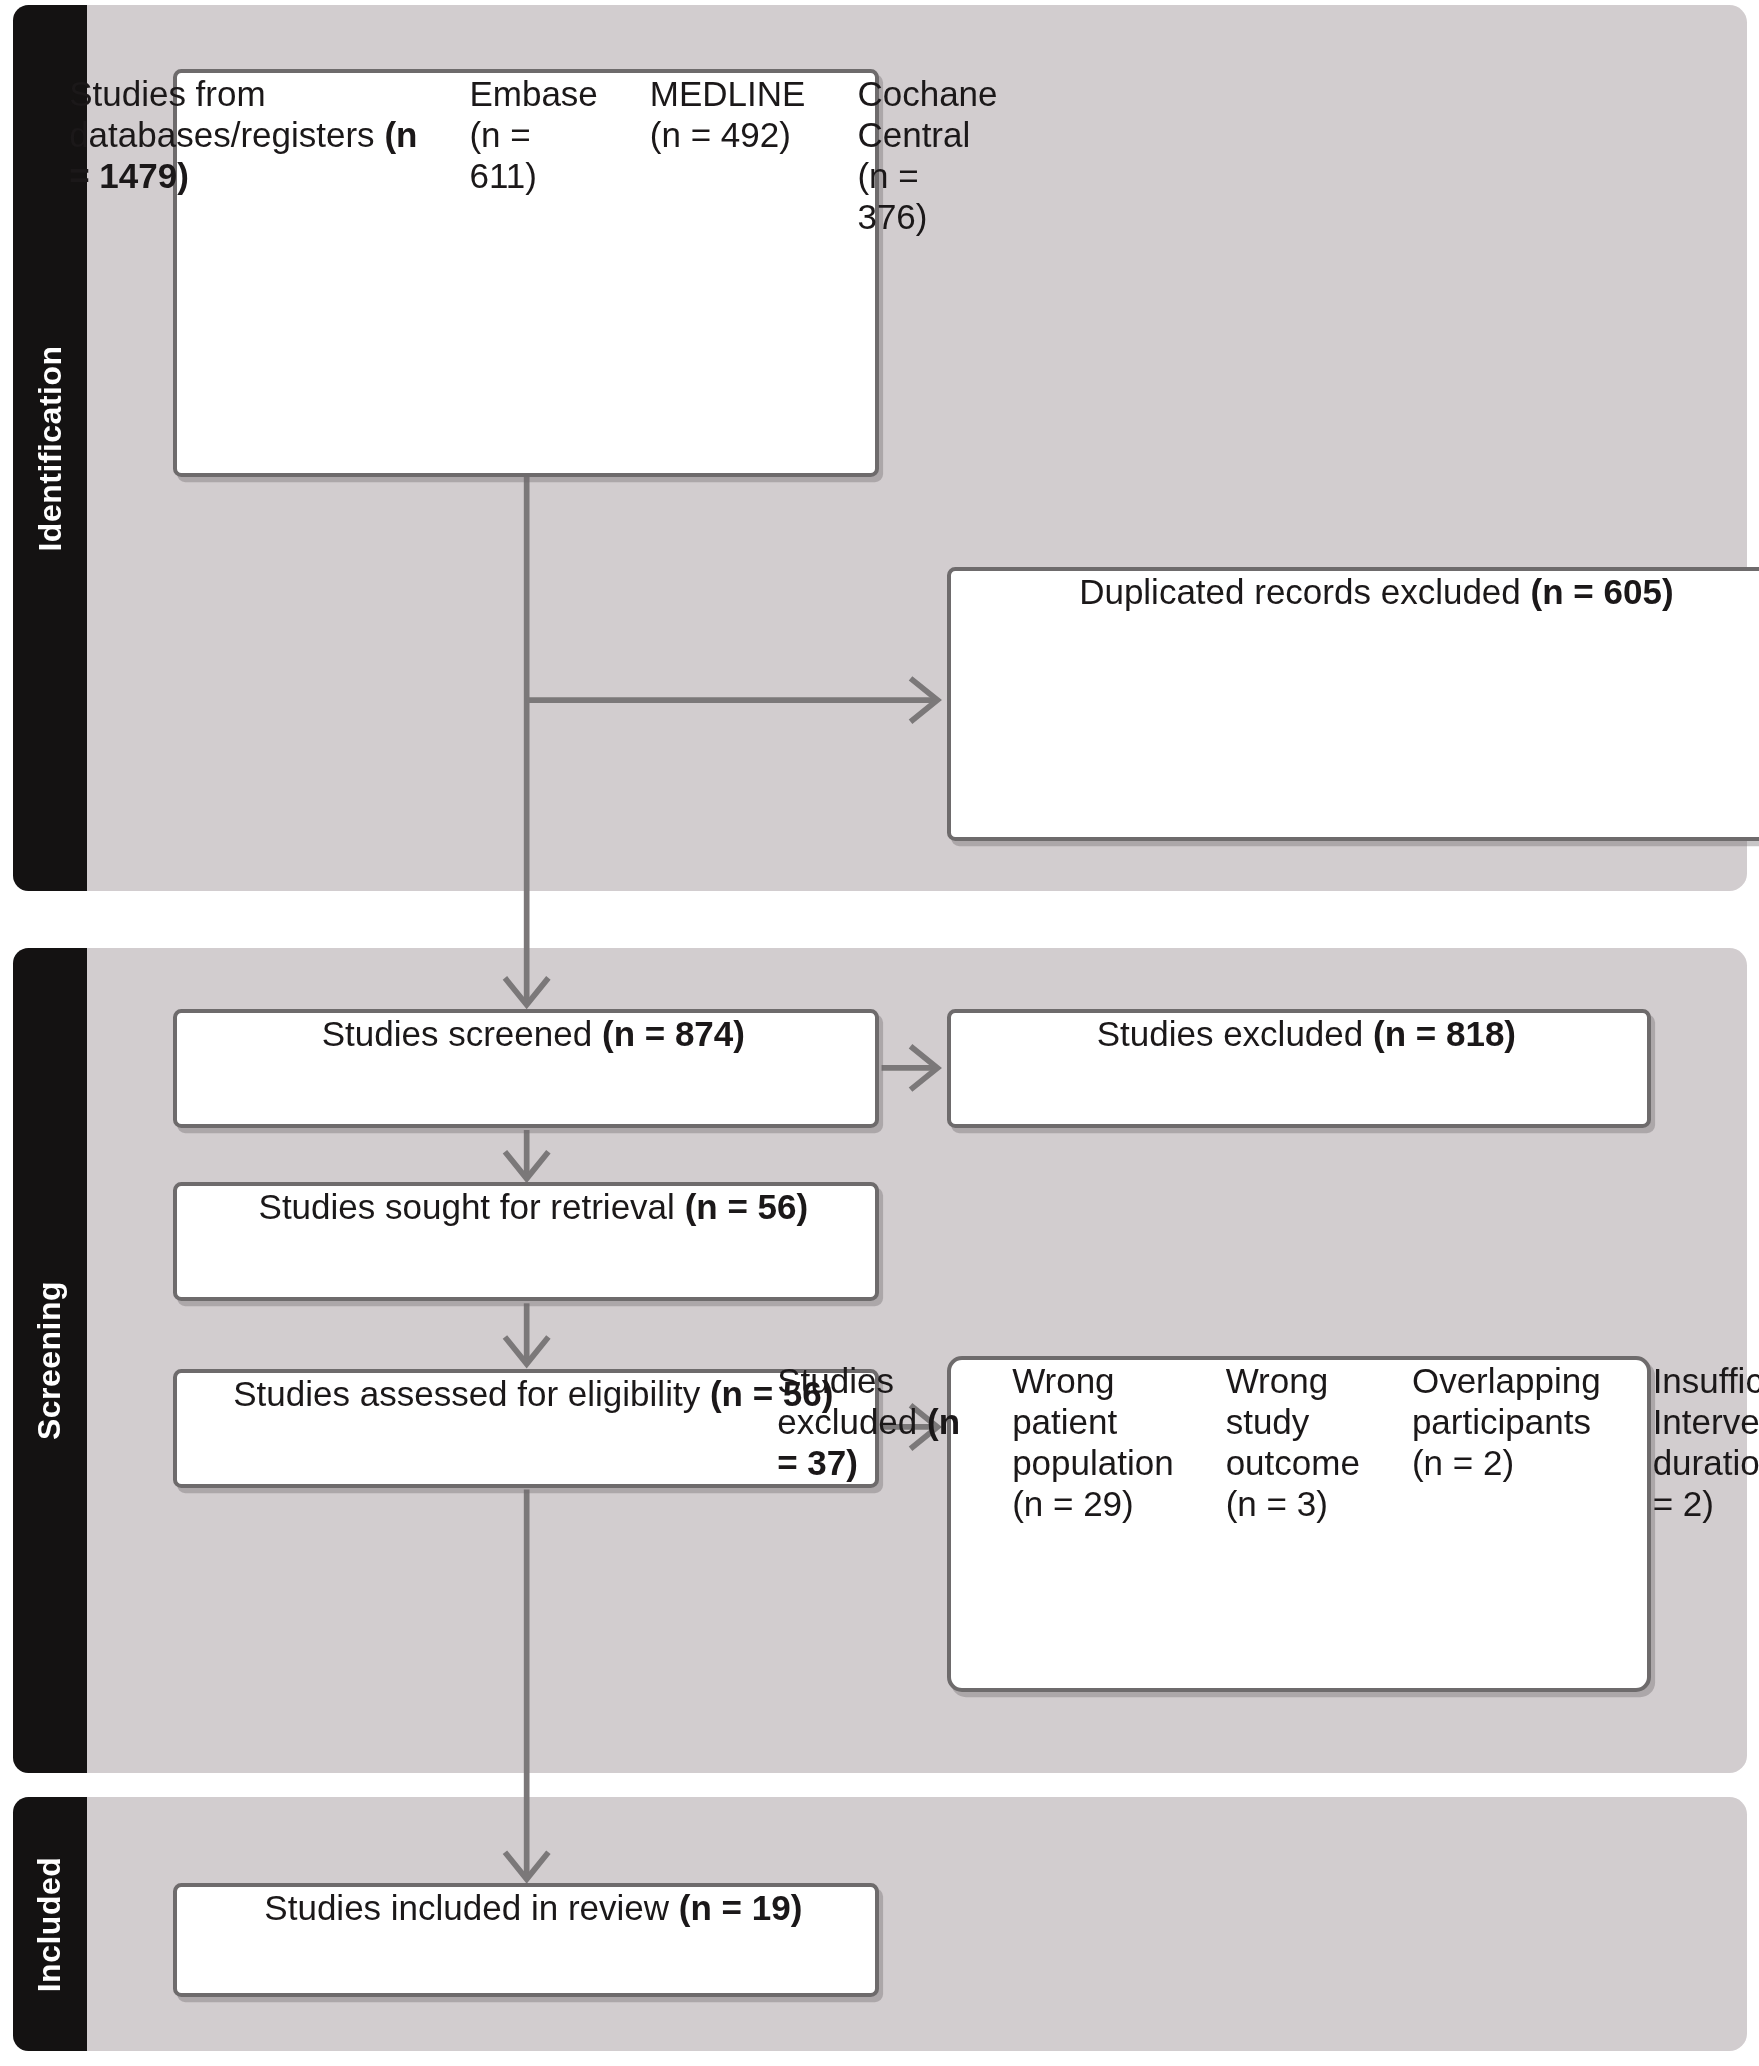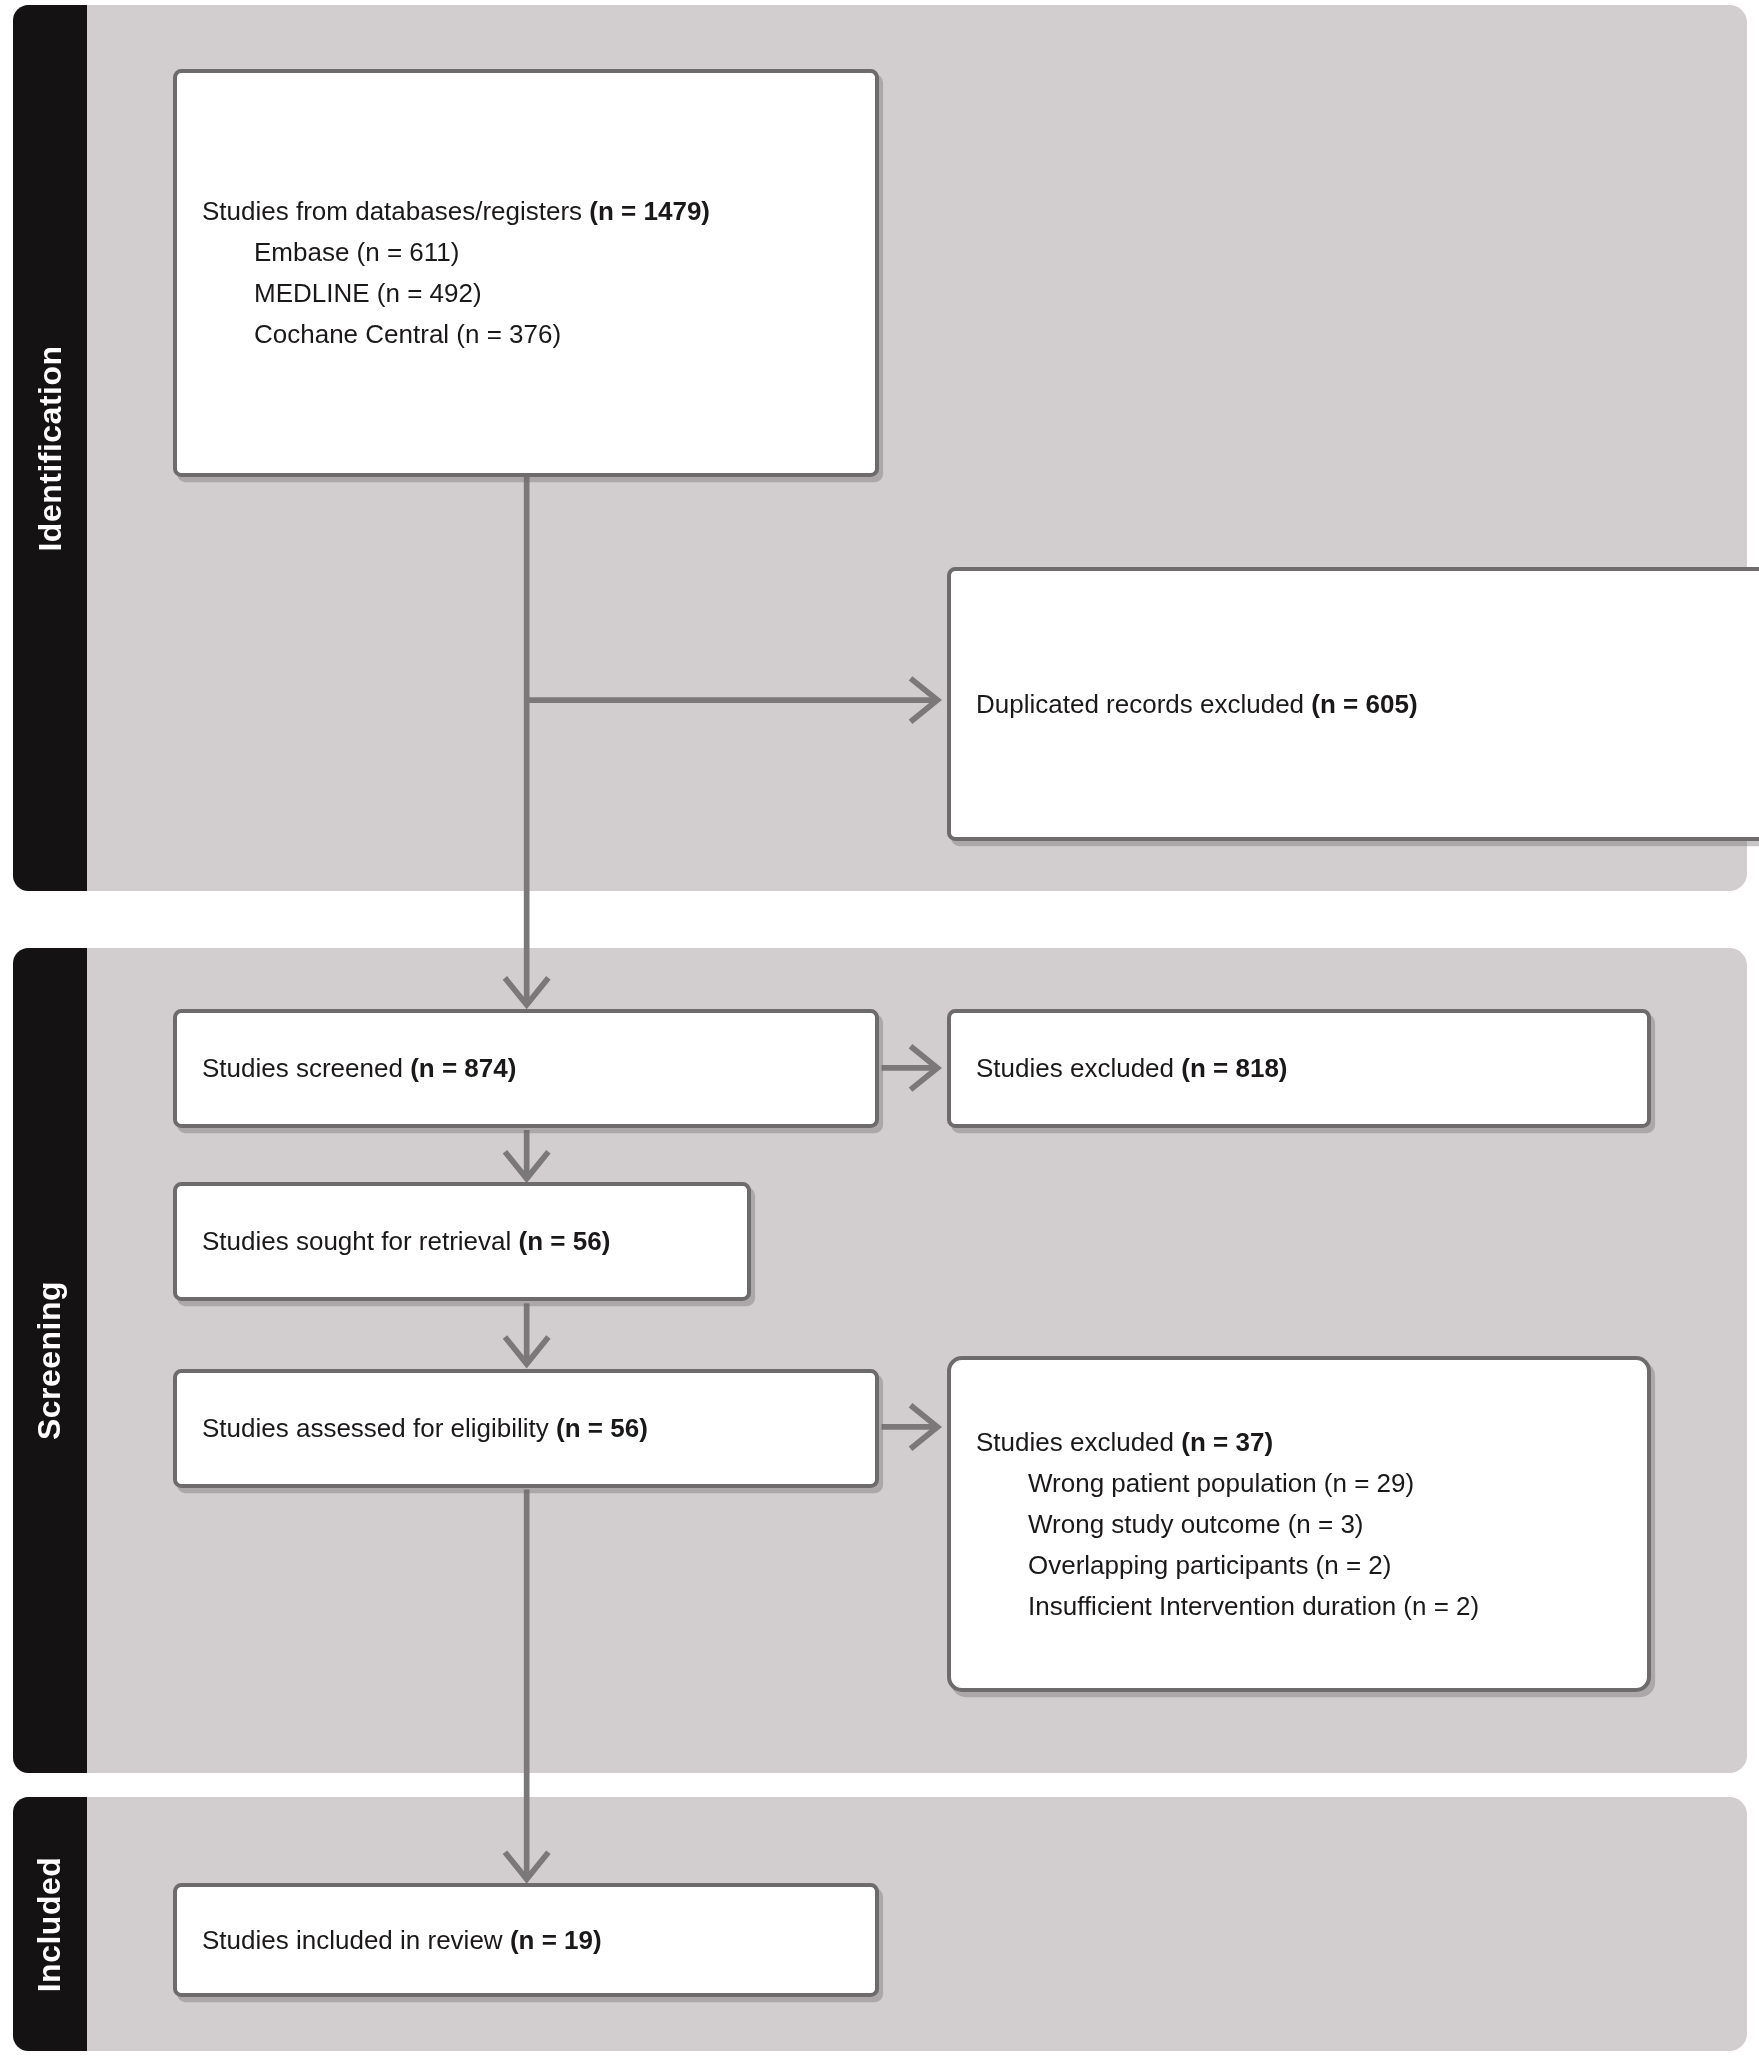--- a/index.html
+++ b/index.html
@@ -37,31 +37,31 @@
   .arrows{position:absolute;left:0;top:0;width:1759px;height:2066px;}
   .arrows polyline,.arrows line{
     stroke:#7b7879;stroke-width:11;fill:none;
   }
   
   .box{
     position:absolute;box-sizing:border-box;
     background:#ffffff;
     border:4.7px solid #6e6b6c;border-radius:8.3px;
     box-shadow:4.1px 5.2px 0 rgba(110,106,107,0.38);
-    display:flex;flex-direction:column;justify-content:center;
+    display:flex;flex-direction:row;justify-content:center;
     padding-left:25px;padding-right:10.3px;
-    font-size:26px;line-height:41px;
+    font-size:35px;line-height:41px;
   }
   .box .n{font-weight:bold;margin-left:0.28em;}
   .box .sub{padding-left:52px;}
   .box-databases{left:173px;top:69px;width:706px;height:408px;}
   .box-duplicates{left:947px;top:567px;width:844px;height:274px;}
   .box-screened{left:173px;top:1009px;width:706px;height:119px;}
   .box-excluded-screening{left:947px;top:1009px;width:704px;height:119px;}
-  .box-retrieval{left:173px;top:1182px;width:578px;height:119px;}
+  .box-retrieval{left:173px;top:1182px;width:706px;height:119px;}
   .box-eligibility{left:173px;top:1369px;width:706px;height:119px;}
   .box-excluded-eligibility{left:947px;top:1356px;width:704px;height:336px;border-radius:15px;}
   .box-included{left:173px;top:1883px;width:706px;height:114px;}
 </style>
 </head>
 <body>
 
 <div class="canvas">
 
   <div class="section sec-identification"></div>

